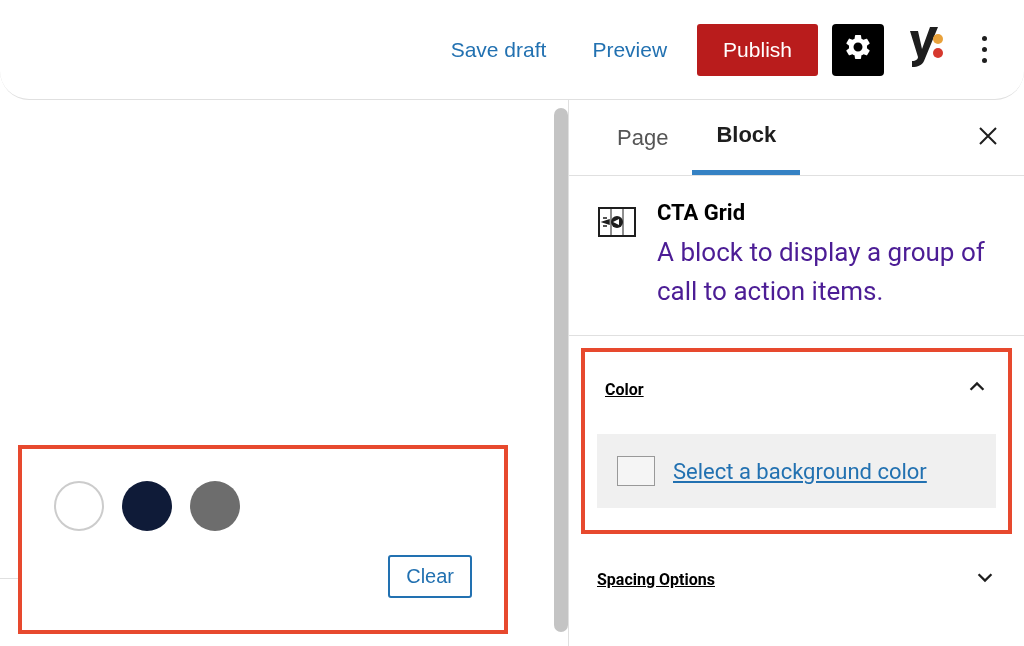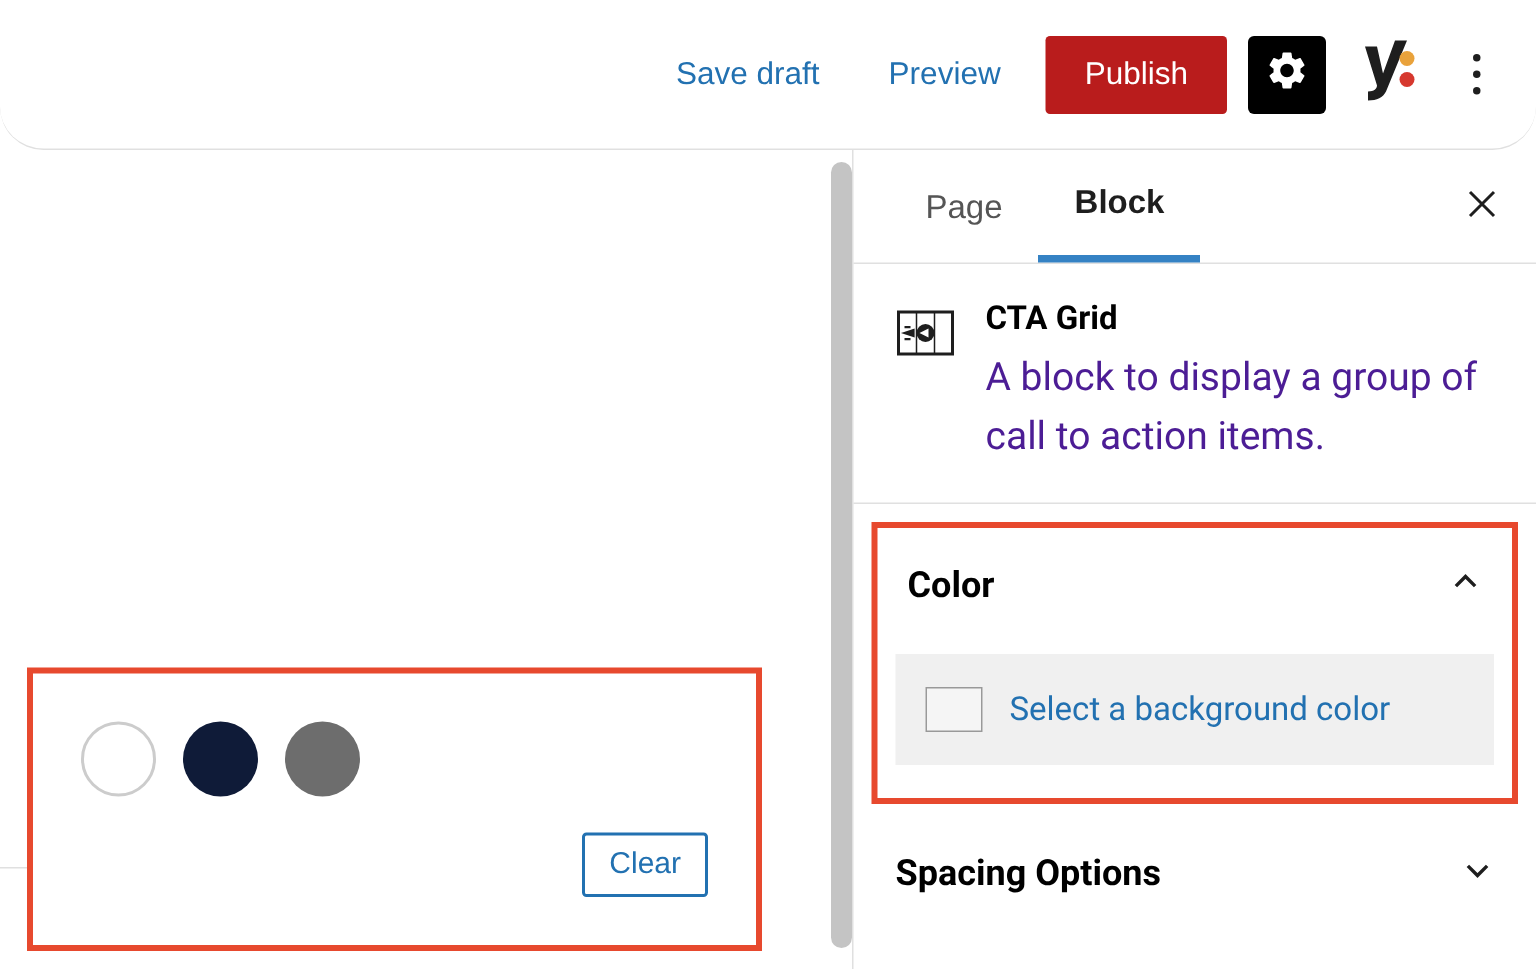--- a/index.html
+++ b/index.html
@@ -168,22 +168,23 @@
       margin-bottom: 12px;
     }
     .panel-header {
       display: flex;
       align-items: center;
       justify-content: space-between;
       padding: 20px 16px;
       cursor: pointer;
     }
     .panel-title {
-      font-size: 24px;
+      font-size: 16px;
       font-weight: 700;
+      text-decoration: underline;
     }
     .color-selector {
       margin: 12px 8px 18px 8px;
       background: #f0f0f0;
       padding: 22px 20px;
       display: flex;
       align-items: center;
       gap: 18px;
     }
     .color-swatch-empty {
@@ -201,20 +202,21 @@
       left: -10px;
       right: -10px;
       bottom: -10px;
       border-top: 1px solid #999;
       transform: rotate(-30deg);
       transform-origin: center;
     }
     .color-selector-text {
       color: #2271b1;
       font-size: 22px;
+      text-decoration: underline;
     }
     
     
     .color-popover {
       position: absolute;
       left: 18px;
       top: 445px;
       width: 490px;
       border: 4px solid #e7492e;
       background: #fff;

